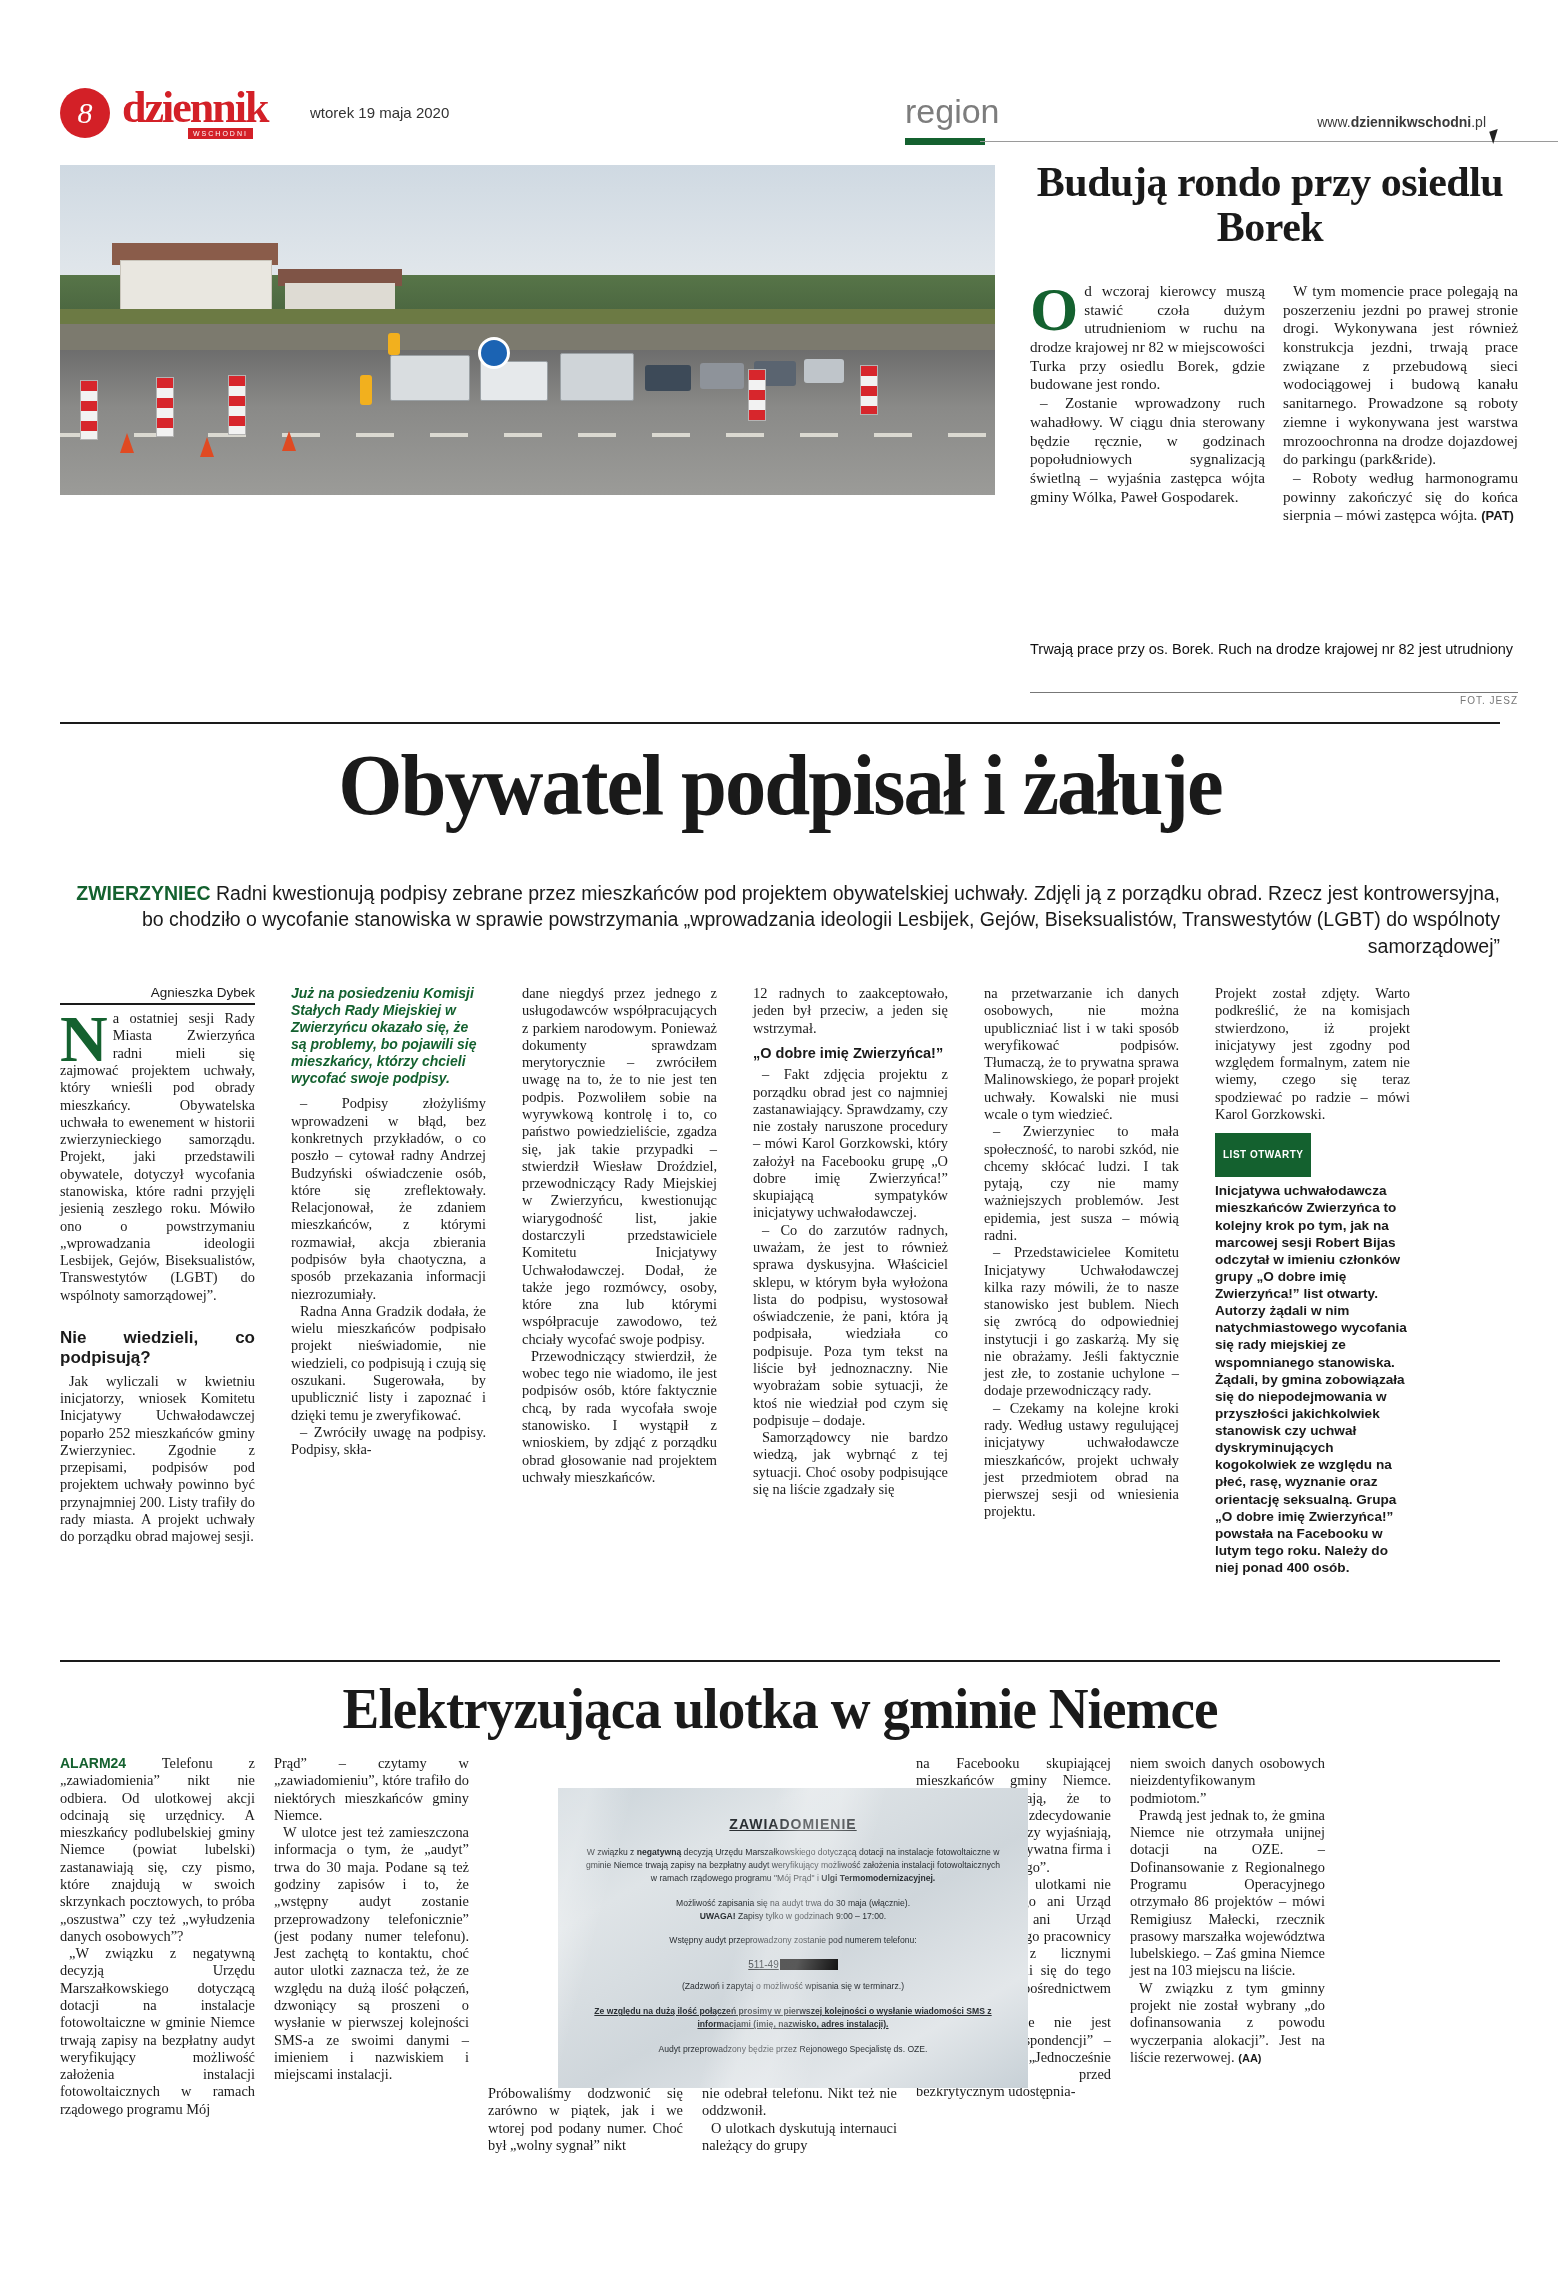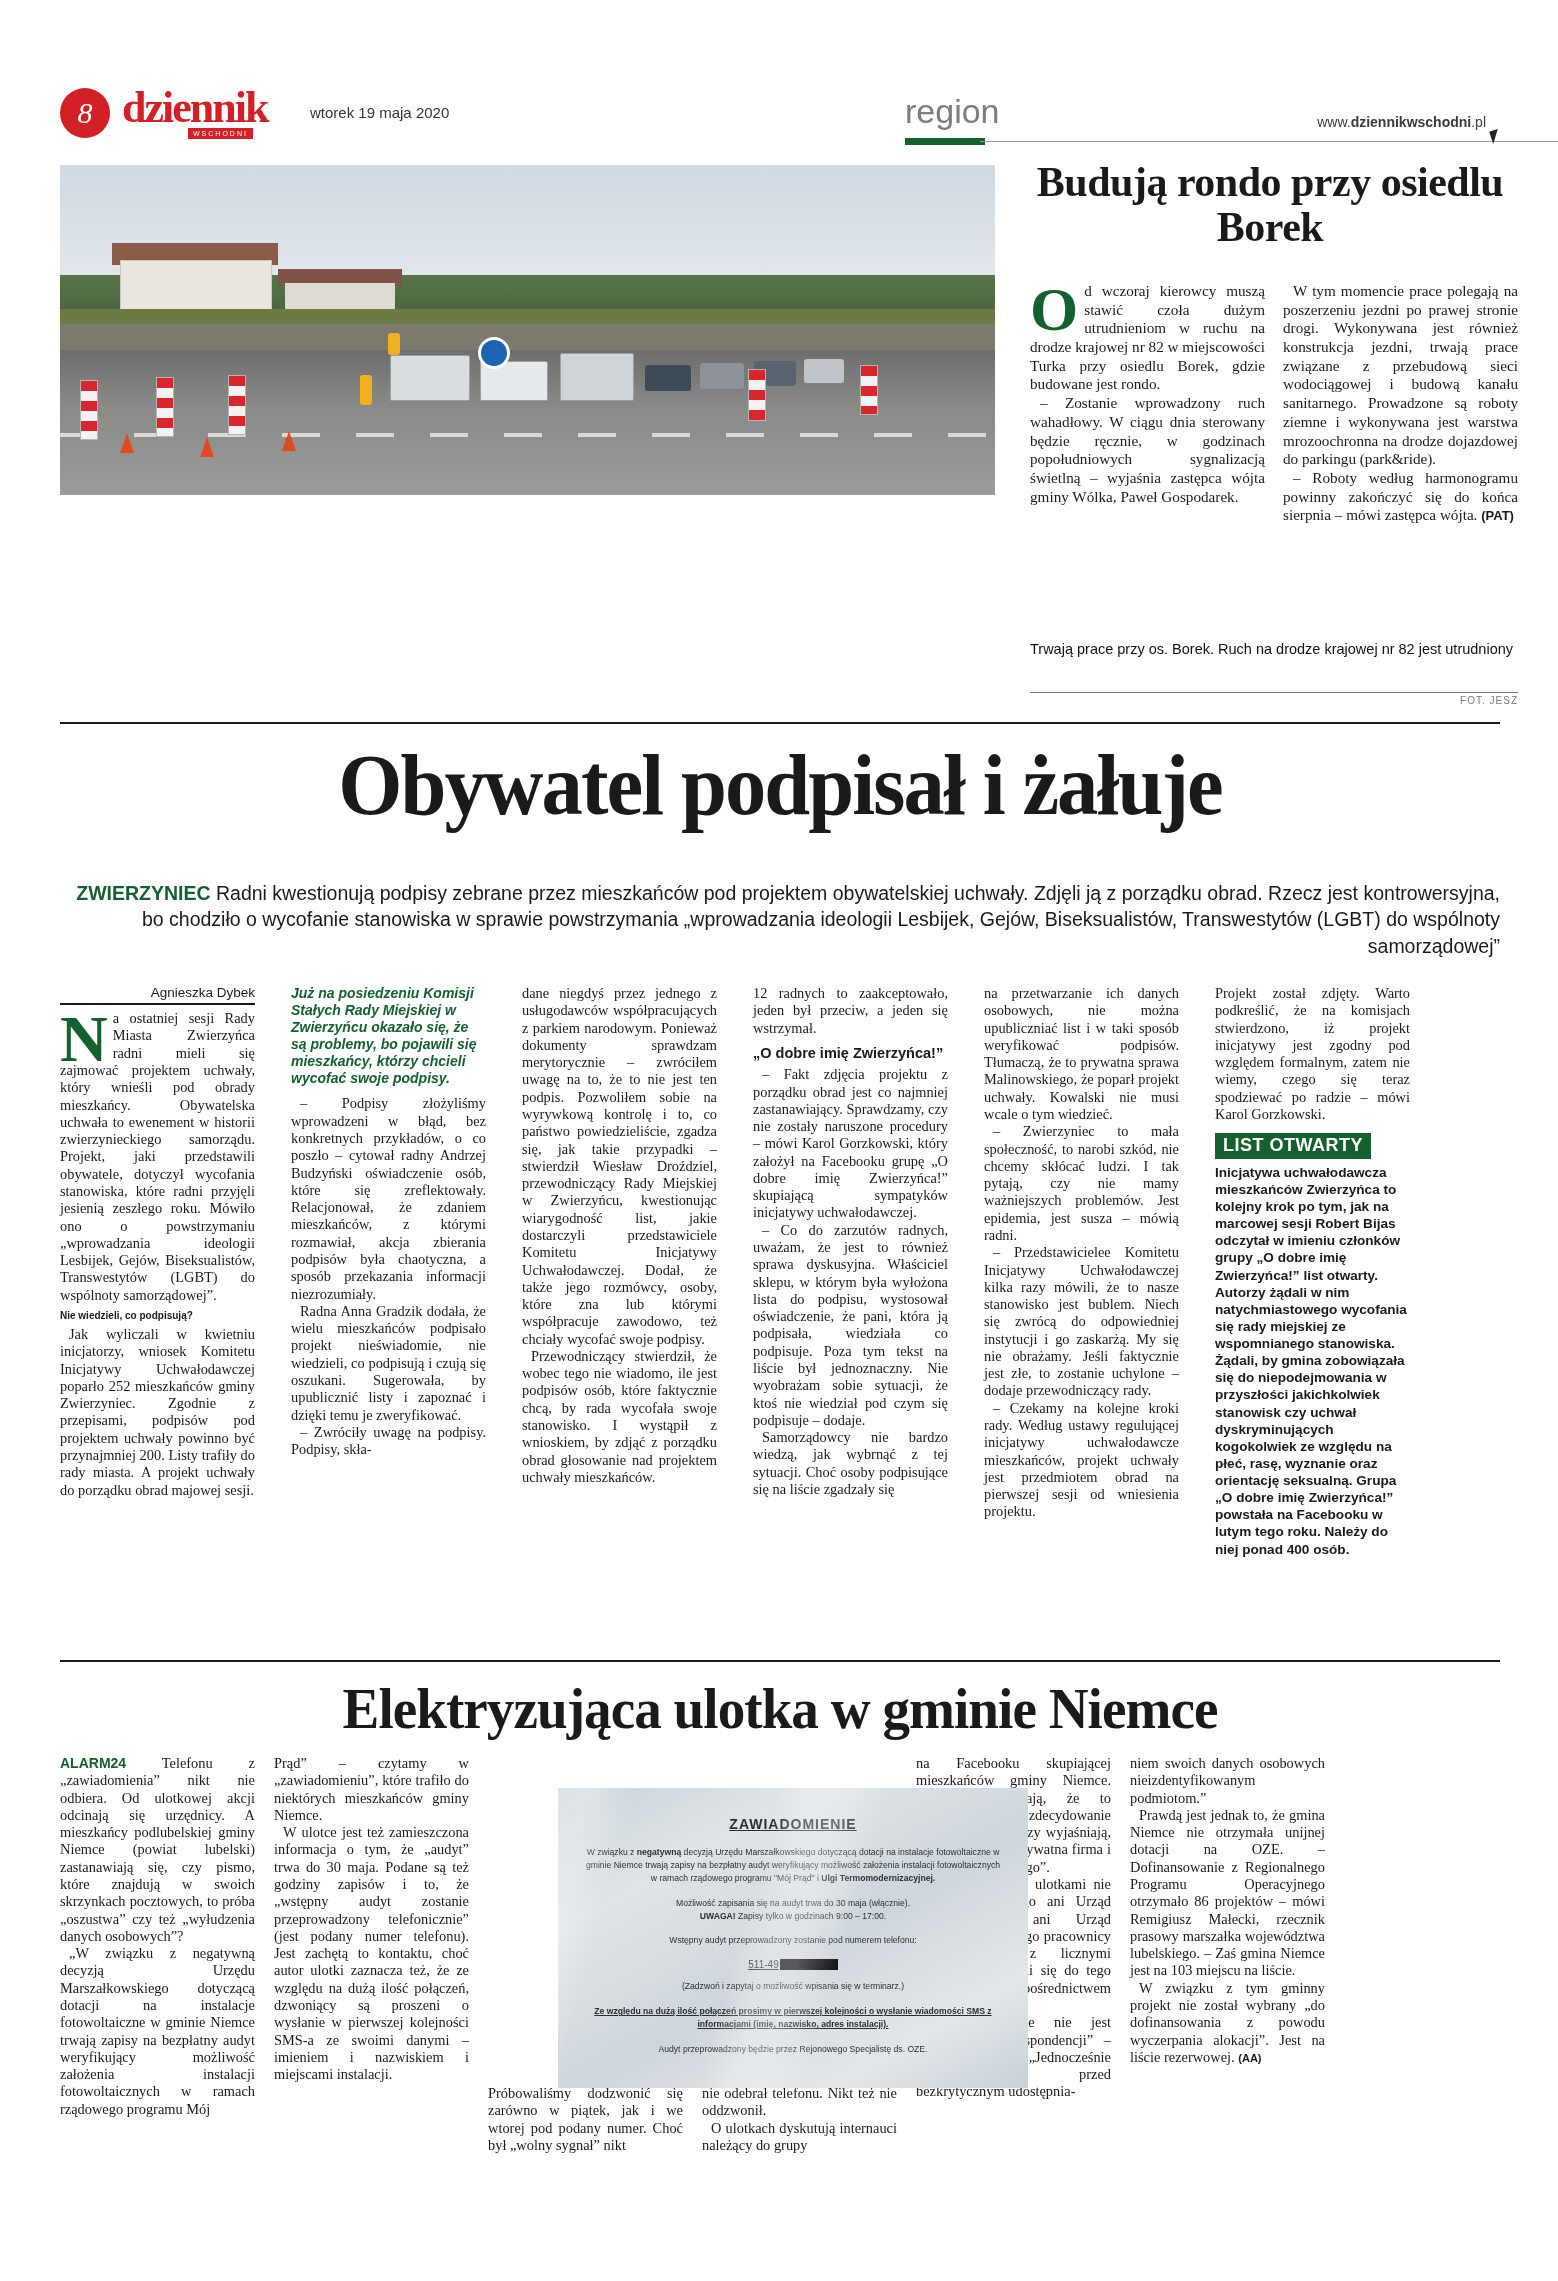--- a/index.html
+++ b/index.html
@@ -84,29 +84,29 @@
   
   .main-cols{position:absolute;left:60px;top:985px;width:1440px;height:640px;
     display:flex;gap:36px;}
   .mcol{width:195px;font-size:14.4px;line-height:1.2;text-align:justify;hyphens:auto;}
   .mcol p{margin:0;text-indent:9px;}
   .mcol p.noind{text-indent:0;}
   .byline{text-align:right;font-family:"Liberation Sans",sans-serif;font-size:13.5px;
     border-bottom:2px solid #1a1a1a;padding-bottom:2px;margin-bottom:5px;}
   .dropcapN{float:left;font-size:66px;line-height:.78;font-weight:bold;color:#14612f;
     margin:3px 5px -4px 0;font-family:"Liberation Serif",serif;}
-  .subhead{font-family:"Liberation Sans",sans-serif;font-weight:bold;font-size:10px;
-    margin:6px 0 4px;line-height:1.2;}
+  .subhead{font-family:"Liberation Sans",sans-serif;font-weight:bold;font-size:17px;
+    margin:24px 0 4px;line-height:1.2;}
   .pullq{font-family:"Liberation Sans",sans-serif;font-style:italic;font-weight:bold;
     font-size:14px;line-height:1.22;color:#14612f;text-align:left;hyphens:auto;}
   .quoted{font-family:"Liberation Sans",sans-serif;font-weight:bold;font-size:14.5px;
     margin:8px 0 4px;}
   .badge{display:inline-block;background:#14612f;color:#fff;
-    font-family:"Liberation Sans",sans-serif;font-weight:bold;font-size:18px;
-    padding:2px 8px;letter-spacing:.5px;margin:10px 0 5px;}
+    font-family:"Liberation Sans",sans-serif;font-weight:bold;font-size:10px;
+    padding:16px 8px;letter-spacing:.5px;margin:10px 0 5px;}
   .openletter{font-family:"Liberation Sans",sans-serif;font-weight:bold;font-size:13.6px;
     line-height:1.26;text-align:left;}
 
   
   .bot-head{position:absolute;left:60px;top:1680px;width:1440px;text-align:center;
     font-family:"Liberation Serif",serif;font-weight:bold;font-size:58px;line-height:1;
     letter-spacing:-1px;transform:scaleX(.95);transform-origin:center;}
   .bot-cols{position:absolute;left:60px;top:1755px;width:1440px;height:500px;}
   .bcol{position:absolute;width:195px;font-size:14.4px;line-height:1.2;
     text-align:justify;hyphens:auto;}

